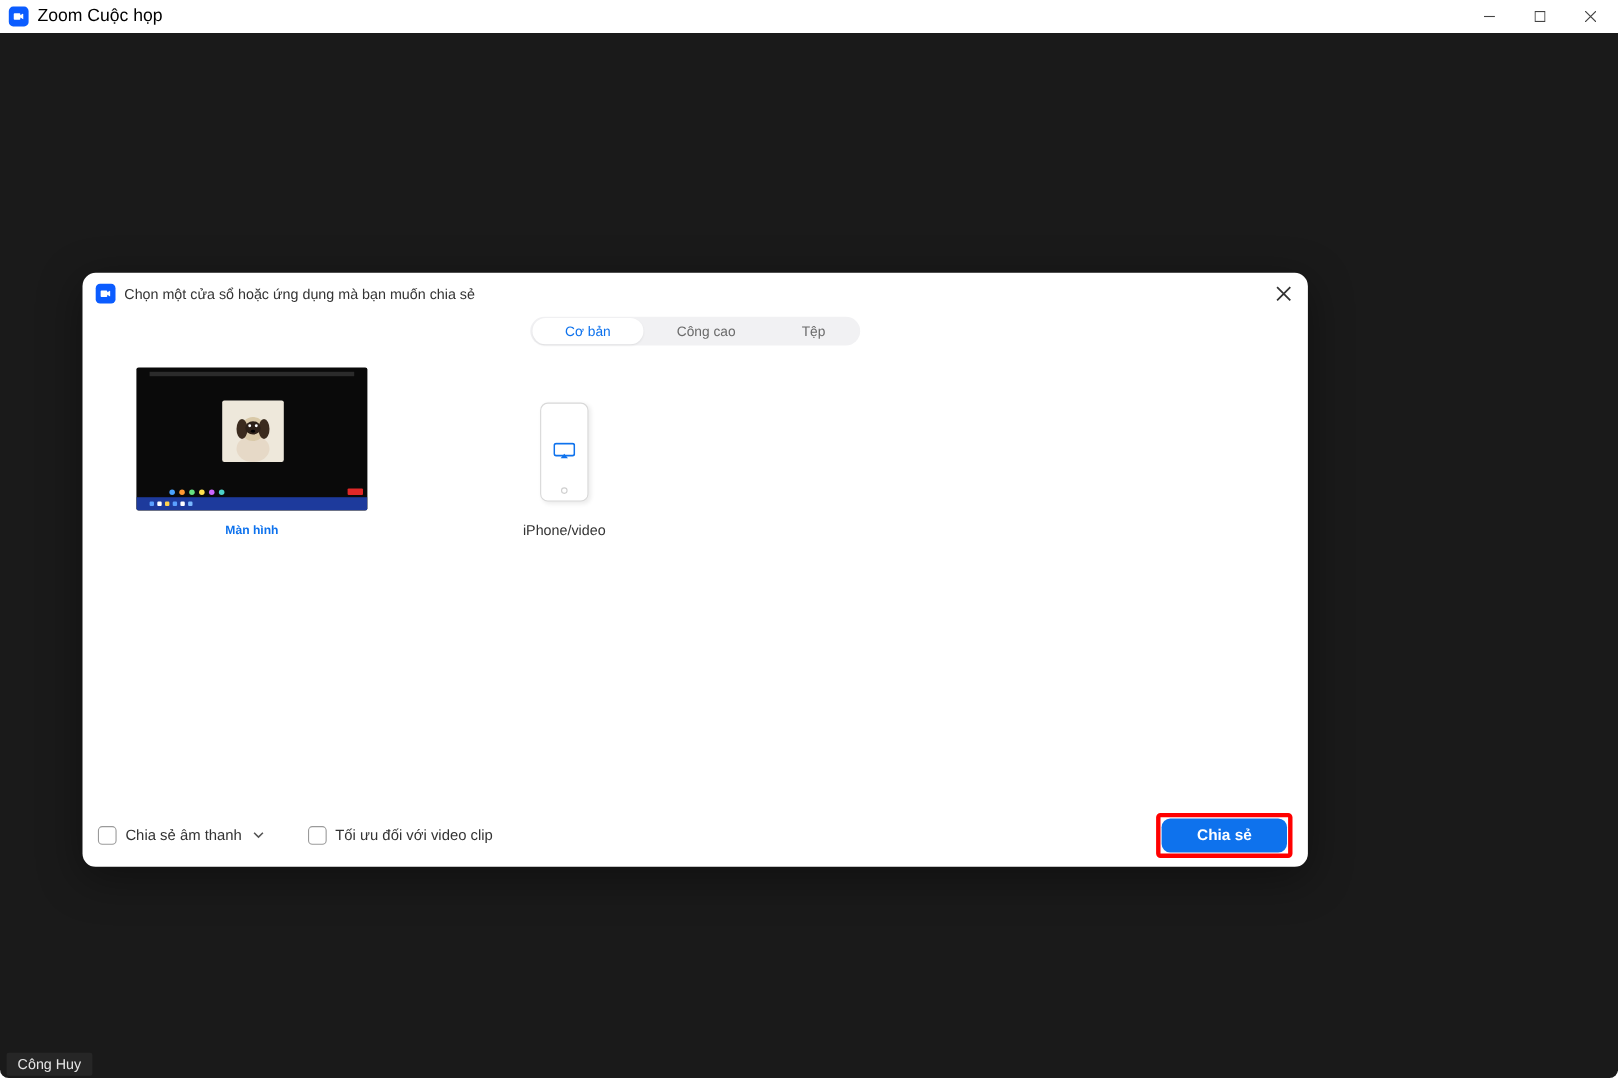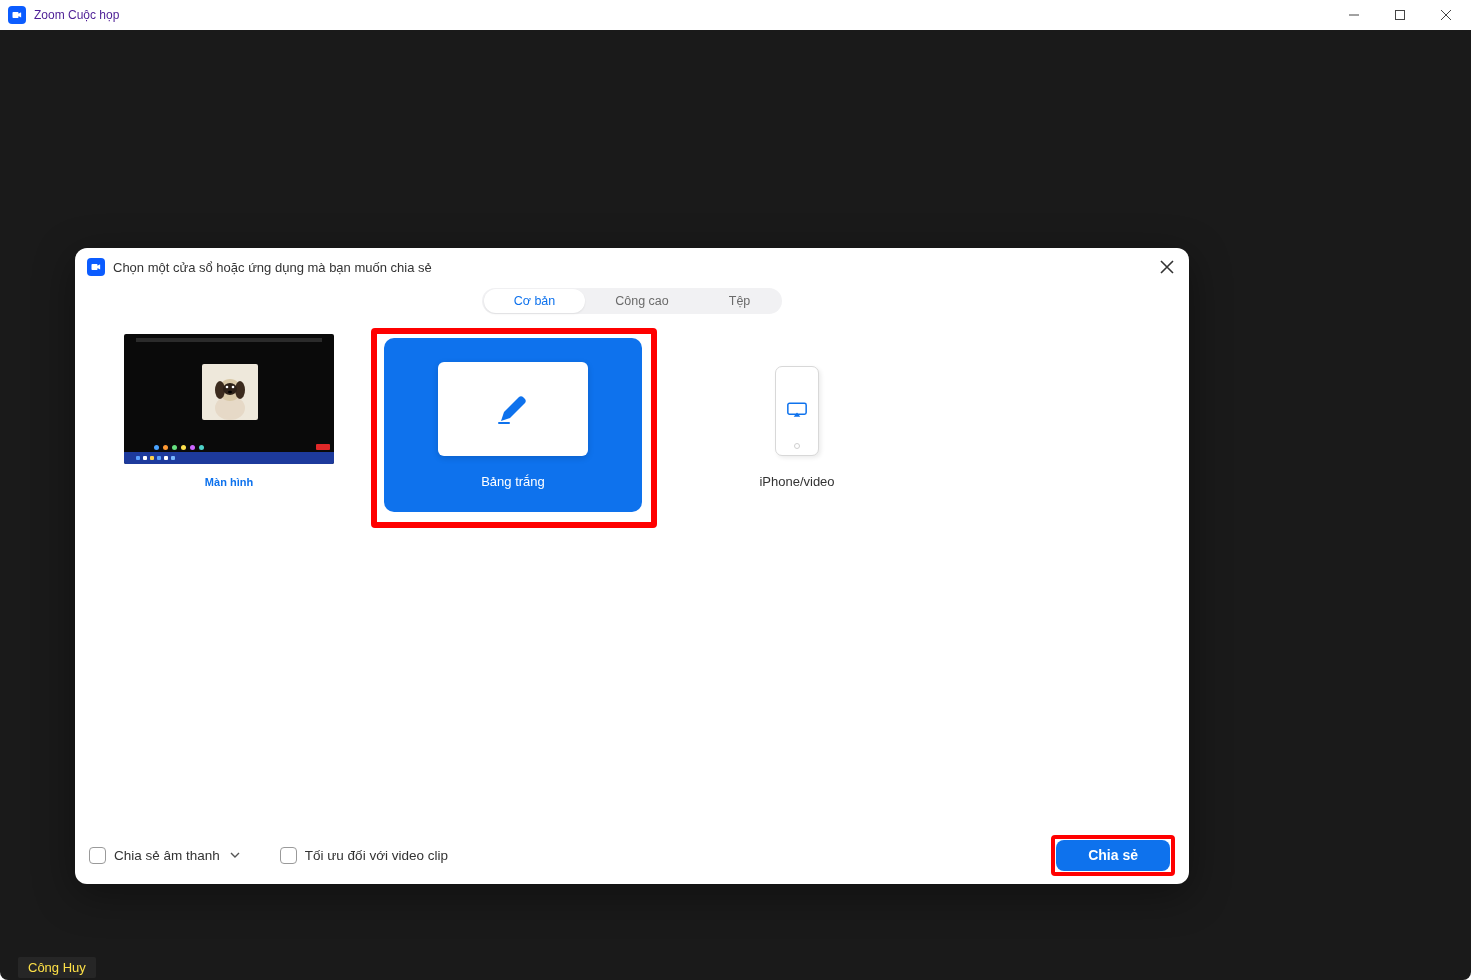--- a/index.html
+++ b/index.html
@@ -11,30 +11,30 @@
   .titlebar {
     height: 30px; display: flex; align-items: center; justify-content: space-between;
     padding: 0 2px 0 8px; background: #ffffff; border-bottom: 0;
   }
   .titlebar-left { display: flex; align-items: center; gap: 8px; }
   .zoom-icon {
     width: 18px; height: 18px; border-radius: 4px; background: #0B5CFF;
     display: flex; align-items: center; justify-content: center;
   }
   .zoom-icon svg { width: 12px; height: 12px; fill: white; }
-  .titlebar-title { font-size: 12px; color: #4c1d95; }
+  .titlebar-title { font-size: 16px; color: #000000; }
   .winctrls { display: flex; }
   .winctrl { width: 46px; height: 30px; display: flex; align-items: center; justify-content: center; color: #555; }
   .winctrl svg { width: 10px; height: 10px; stroke: #444; stroke-width: 1; fill: none; }
   .client {
     flex: 1; background: #1a1a1a; position: relative; border-radius: 0 0 8px 8px;
   }
   
   .share-dialog {
-    position: absolute; left: 75px; top: 218px; width: 1114px; height: 636px;
+    position: absolute; left: 75px; top: 218px; width: 1114px; height: 540px;
     background: #ffffff; border-radius: 12px;
     box-shadow: 0 10px 40px rgba(0,0,0,0.4);
     display: flex; flex-direction: column;
   }
   .share-header {
     height: 34px; display: flex; align-items: center; justify-content: space-between;
     padding: 0 12px; margin-top: 2px;
   }
   .share-header-left { display: flex; align-items: center; gap: 8px; }
   .share-title { font-size: 13px; color: #333; }
@@ -147,22 +147,22 @@
     border: 4px solid #ff0000; border-radius: 4px; pointer-events: none;
   }
   .share-btn {
     background: #0E72ED; color: #fff; border: none; border-radius: 8px;
     height: 31px; padding: 4px 32px; font-size: 14px; font-weight: 600; cursor: pointer;
     margin: 1px;
   }
 
   
   .watermark {
-    position: absolute; left: 18px; bottom: 2px; background: rgba(40,40,40,0.9);
-    color: #fde047; font-size: 13px; padding: 3px 10px; border-radius: 2px;
+    position: absolute; left: 6px; bottom: 2px; background: rgba(40,40,40,0.9);
+    color: #e5e5e5; font-size: 13px; padding: 3px 10px; border-radius: 2px;
   }
 </style>
 </head>
 <body>
 
 <div class="window">
 
   <div class="titlebar">
     <div class="titlebar-left">
       <div class="zoom-icon">
@@ -253,32 +253,20 @@
                 <div class="dot" style="background:#ffd24d"></div>
                 <div class="dot" style="background:#5aa0ff"></div>
                 <div class="dot" style="background:#ffffff"></div>
                 <div class="dot" style="background:#7ab8ff"></div>
               </div>
             </div>
             <div class="option-label">Màn hình</div>
           </div>
         </div>
 
-        <div class="option-cell whiteboard-cell" style="position:relative">
-          <div class="red-border"></div>
-          <div class="whiteboard-inner">
-            <div class="wb-card">
-              <svg viewBox="0 0 36 36">
-                <path d="M6 30 L9 21 L24 6 C25 5 27 5 28 6 L30 8 C31 9 31 11 30 12 L15 27 L6 30 Z" fill="#0E72ED"></path>
-                <path d="M4 32 L14 32" stroke="#0E72ED" stroke-width="2" stroke-linecap="round"></path>
-              </svg>
-            </div>
-            <div class="wb-label">Bảng trắng</div>
-          </div>
-        </div>
 
         <div class="option-cell iphone-cell">
           <div class="thumb-wrap">
             <div class="phone">
               <div></div>
               <svg viewBox="0 0 24 18">
                 <rect x="1" y="1" width="22" height="13" rx="2" fill="none" stroke="#0E72ED" stroke-width="1.8"></rect>
                 <path d="M8 17 L12 12 L16 17 Z" fill="#0E72ED"></path>
               </svg>
               <div class="homebtn"></div>

